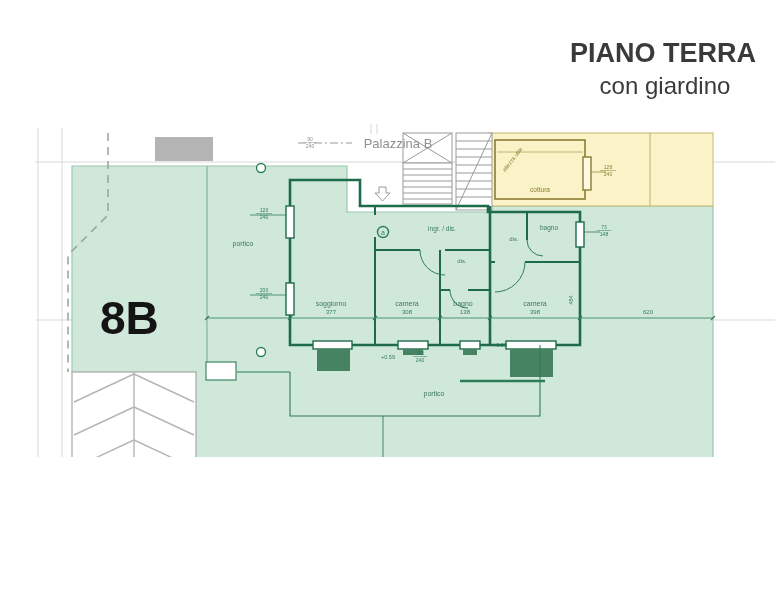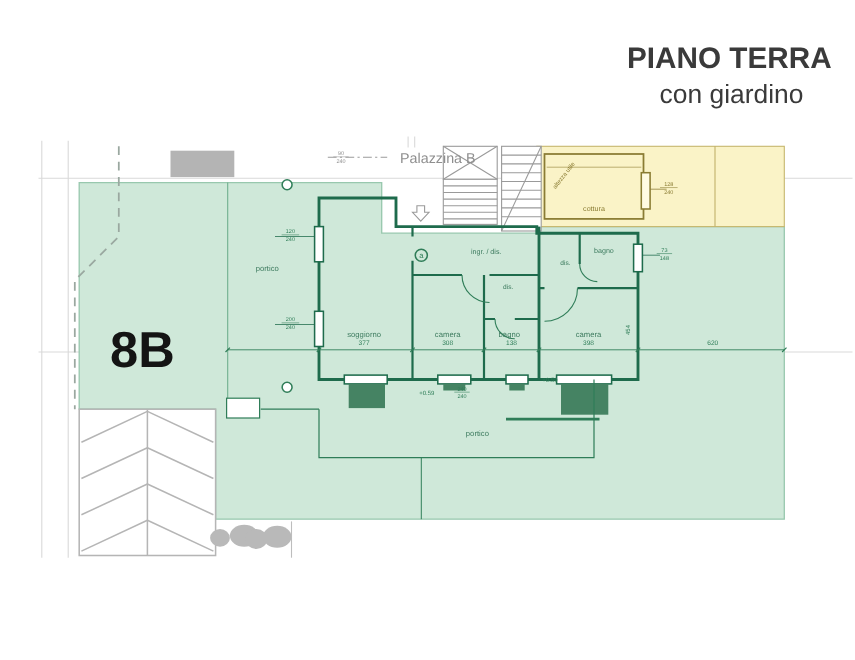--- a/index.html
+++ b/index.html
@@ -1,16 +1,16 @@
 <!DOCTYPE html>
 <html><head>
 <meta charset="utf-8">
 <style>
   html,body{margin:0;padding:0;background:#fff;}
-  #stage{position:relative;width:777px;height:600px;background:#fff;overflow:hidden;
+  #stage{position:relative;width:777px;height:457px;background:#fff;overflow:hidden;
          font-family:"Liberation Sans","DejaVu Sans",sans-serif;}
   svg{position:absolute;left:0;top:0;}
   text{font-family:"Liberation Sans","DejaVu Sans",sans-serif;}
   .room-lbl{fill:#3c7a5e;}
   .dim{fill:#2f7d58;}
   .olive{fill:#8a7c33;}
   .graytxt{fill:#8f8f8f;}
 </style>
 </head>
 <body>

